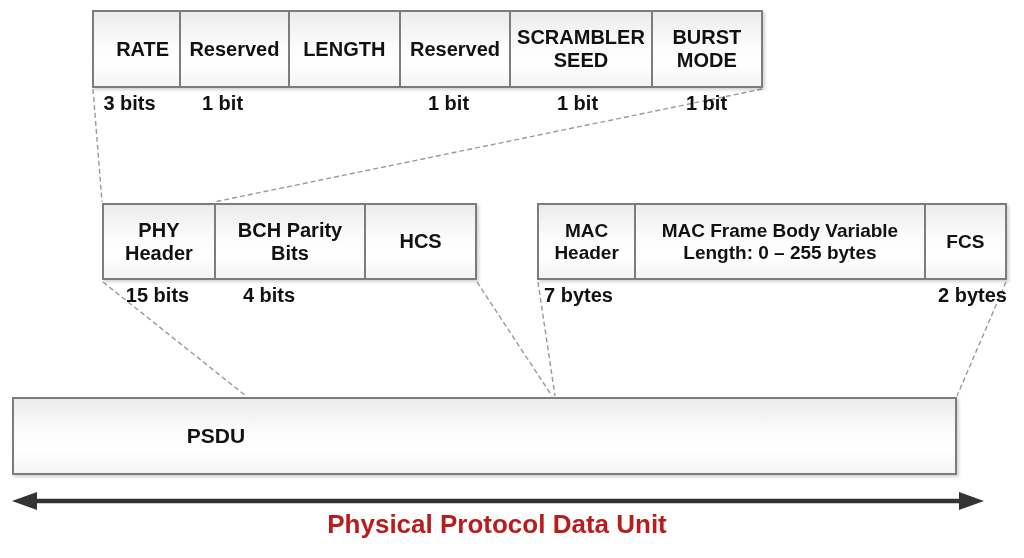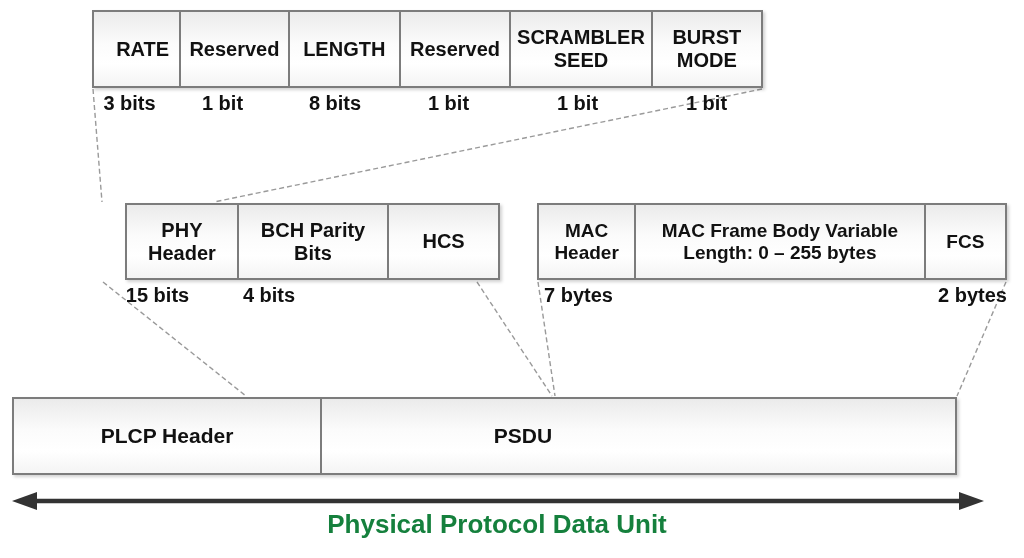--- a/index.html
+++ b/index.html
@@ -58,21 +58,21 @@
   .r1c4 { width: 145px; }
   .r1c5 { width: 113px; }
   .s1c0 { left: 92px;  top: 92px; width: 75px; }
   .s1c1 { left: 167px; top: 92px; width: 111px; }
   .s1c2 { left: 278px; top: 92px; width: 114px; }
   .s1c3 { left: 392px; top: 92px; width: 113px; }
   .s1c4 { left: 505px; top: 92px; width: 145px; }
   .s1c5 { left: 650px; top: 92px; width: 113px; }
 
   
-  #row2-left { left: 102px; top: 203px; width: 375px; height: 77px; margin-left: 23px; }
+  #row2-left { left: 102px; top: 203px; width: 375px; height: 77px; }
   #row2-left .cell { font-size: 20px; }
   .r2lc0 { width: 111px; }
   .r2lc1 { width: 112px; }
   .r2lc2 { width: 152px; }
   .s2lc0 { left: 102px; top: 284px; width: 111px; }
   .s2lc1 { left: 213px; top: 284px; width: 112px; }
   .s2lc2 { left: 325px; top: 284px; width: 152px; }
 
   
   #row2-right { left: 537px; top: 203px; width: 470px; height: 77px; }
@@ -89,21 +89,21 @@
   .r3c0 { width: 235px; }
   .r3c1 { width: 306px; }
   .r3c2 { width: 404px; }
 
   #ppdu-title {
     position: absolute;
     left: 0; top: 509px; width: 994px;
     text-align: center;
     font-size: 26px;
     font-weight: bold;
-    color: #15803d;
+    color: #b91c1c;
     z-index: 1;
   }
 </style>
 </head>
 <body>
 
 <div id="canvas">
 
   <svg id="connector-layer" viewBox="0 0 1024 558" xmlns="http://www.w3.org/2000/svg">
 
@@ -126,21 +126,20 @@
   <div id="row1" class="field-group">
     <div class="cell r1c0">RATE</div>
     <div class="cell r1c1">Reserved</div>
     <div class="cell r1c2">LENGTH</div>
     <div class="cell r1c3">Reserved</div>
     <div class="cell r1c4">SCRAMBLER SEED</div>
     <div class="cell r1c5">BURST MODE</div>
   </div>
   <div class="sz center s1c0">3 bits</div>
   <div class="sz center s1c1">1 bit</div>
-  <div class="sz center s1c2">8 bits</div>
   <div class="sz center s1c3">1 bit</div>
   <div class="sz center s1c4">1 bit</div>
   <div class="sz center s1c5">1 bit</div>
 
   <div id="row2-left" class="field-group">
     <div class="cell r2lc0">PHY Header</div>
     <div class="cell r2lc2">BCH Parity Bits</div>
     <div class="cell r2lc1">HCS</div>
   </div>
   <div class="sz center s2lc0">15 bits</div>
@@ -148,19 +147,18 @@
 
   <div id="row2-right" class="field-group">
     <div class="cell r2rc0">MAC Header</div>
     <div class="cell r2rc1">MAC Frame Body Variable Length: 0 – 255 bytes</div>
     <div class="cell r2rc2">FCS</div>
   </div>
   <div class="sz left s2rc0">7 bytes</div>
   <div class="sz right s2rc2">2 bytes</div>
 
   <div id="row3" class="field-group">
-    <div class="cell r3c1">PLCP Header</div>
     <div class="cell r3c2">PSDU</div>
   </div>
 
   <div id="ppdu-title">Physical Protocol Data Unit</div>
 
 </div>
 
 </body></html>

